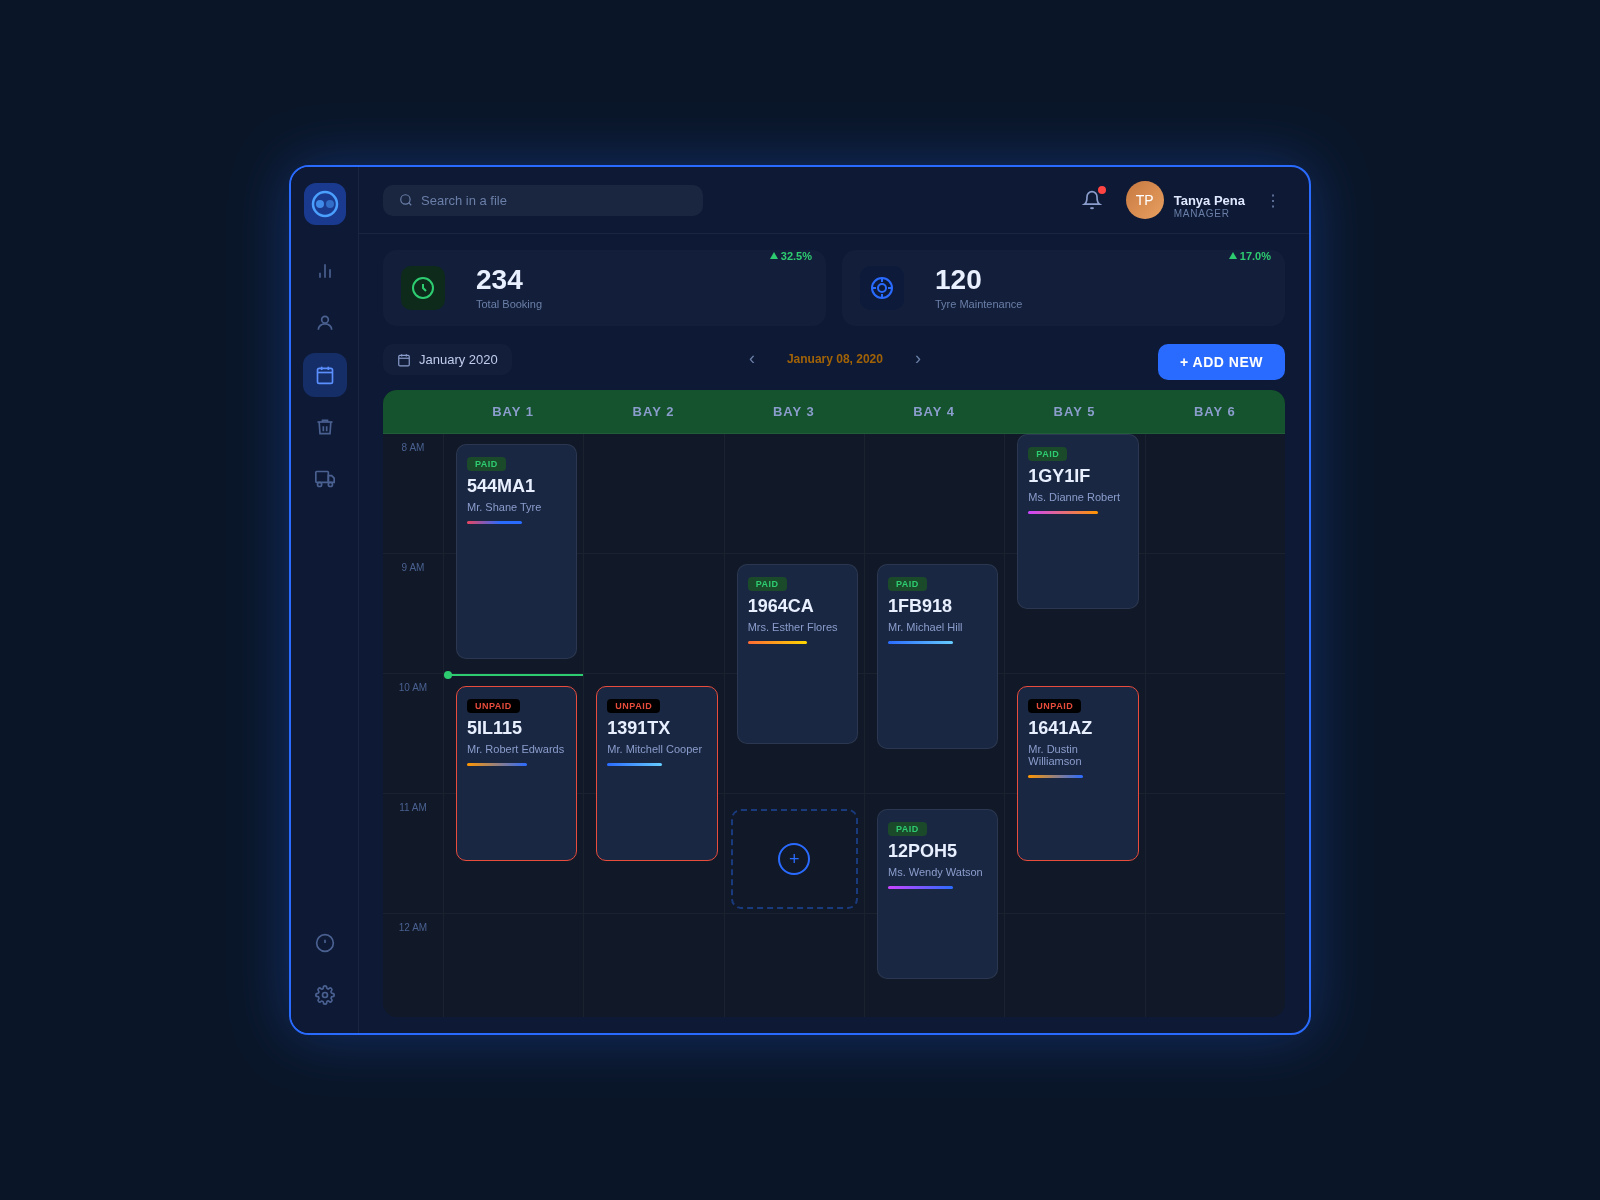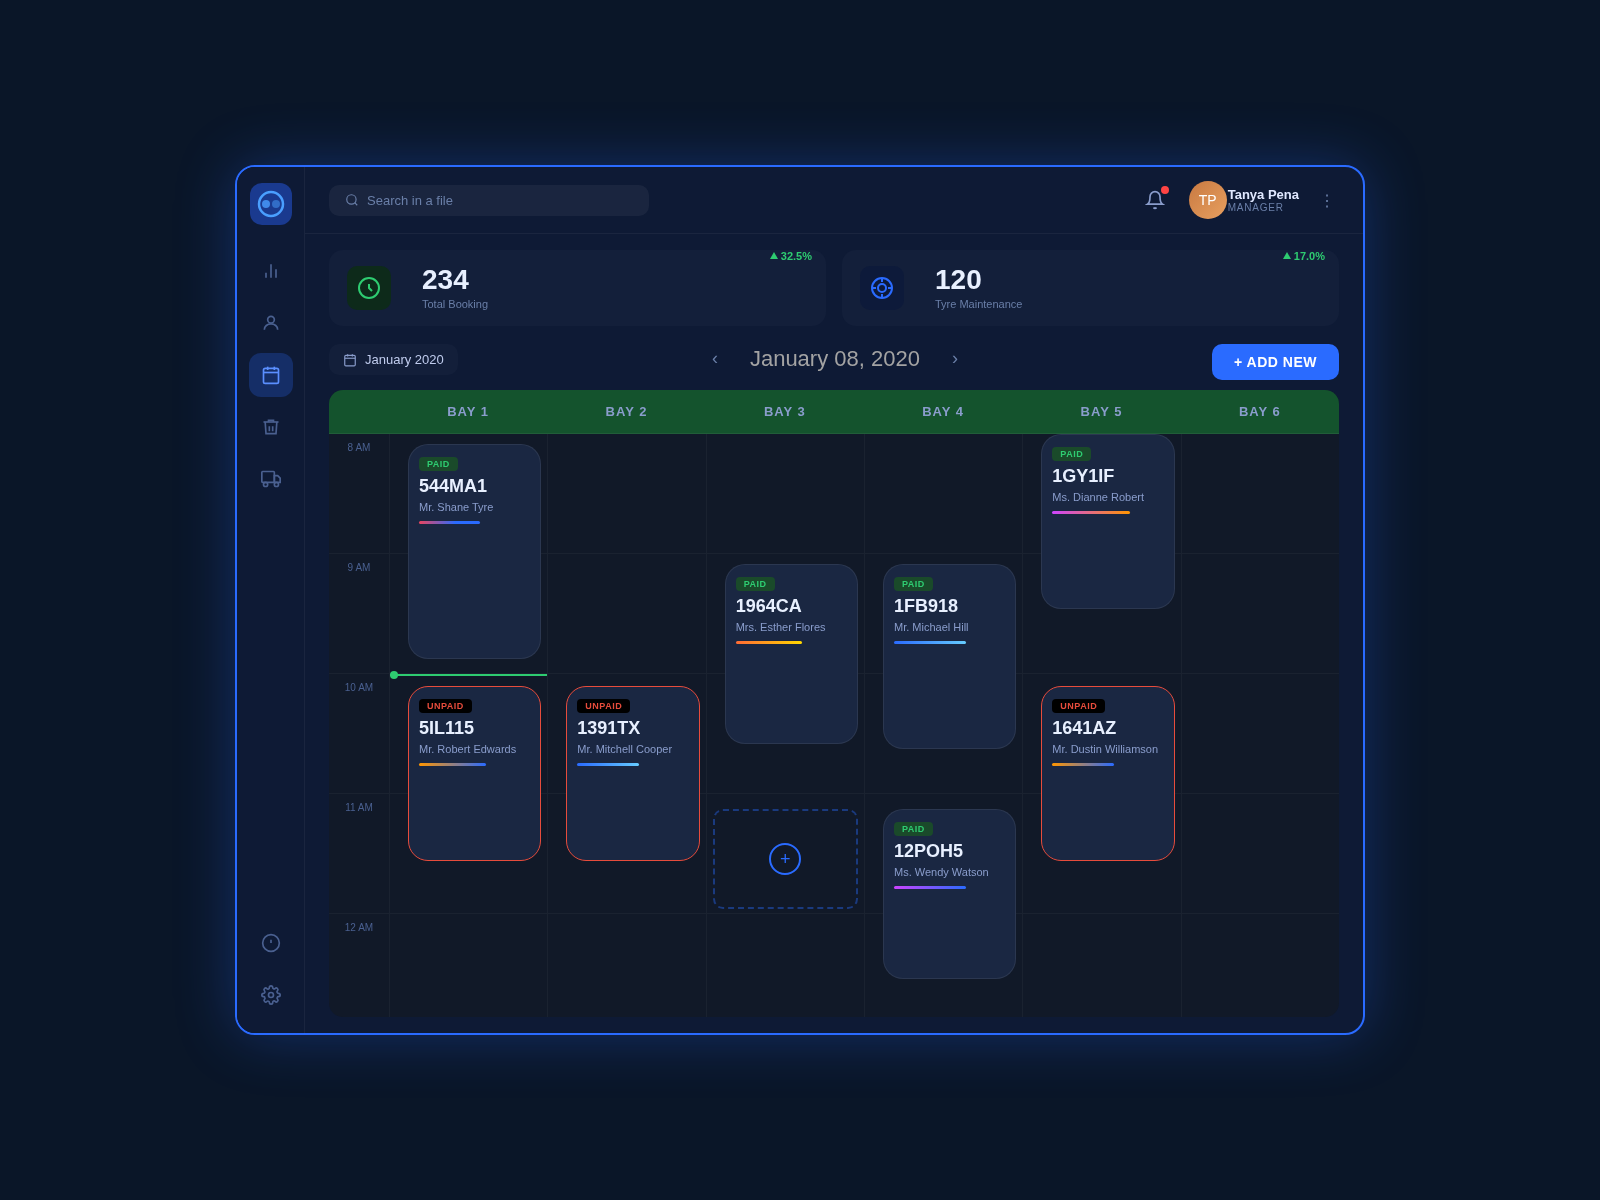--- a/index.html
+++ b/index.html
@@ -13,21 +13,21 @@
     }
     .outer-bg {
       width: 1600px;
       height: 1200px;
       background: #0a1628;
       display: flex;
       justify-content: center;
       align-items: center;
     }
     .app-window {
-      width: 1130px;
+      width: 1022px;
       height: 870px;
       background: #0e1a35;
       border-radius: 20px;
       border: 2px solid #2a6bff;
       display: flex;
       overflow: hidden;
       box-shadow: 0 0 60px rgba(42,107,255,0.3);
     }
     
     .sidebar {
@@ -125,22 +125,22 @@
       position: absolute;
       top: 4px;
       right: 4px;
       width: 8px;
       height: 8px;
       background: #ff4444;
       border-radius: 50%;
     }
     .user-info {
       display: flex;
-      align-items: center;
-      gap: 1px;
+      align-items: flex-end;
+      gap: 10px;
       cursor: pointer;
     }
     .avatar {
       width: 38px;
       height: 38px;
       border-radius: 50%;
       background: linear-gradient(135deg, #c87941, #e8a060);
       display: flex;
       align-items: center;
       justify-content: center;
@@ -226,23 +226,23 @@
       flex: 1;
       justify-content: center;
     }
     .date-nav-btn {
       color: #6a7fa8;
       cursor: pointer;
       font-size: 18px;
       padding: 4px 8px;
     }
     .current-date {
-      color: #a3a3a3;
-      font-size: 22px;
-      font-weight: 400;
+      color: #a16207;
+      font-size: 12px;
+      font-weight: 700;
     }
     .add-new-btn {
       display: flex;
       align-items: center;
       gap: 6px;
       background: #2a6bff;
       color: white;
       border: none;
       border-radius: 10px;
       padding: 10px 22px;
@@ -303,23 +303,23 @@
       border-left: 1px solid rgba(255,255,255,0.04);
       position: relative;
     }
     .bay-grid-slot {
       height: 120px;
       border-bottom: 1px solid rgba(255,255,255,0.04);
       position: relative;
     }
     .booking-card {
       position: absolute;
-      left: 18px;
+      left: 12px;
       right: 6px;
-      border-radius: 20px;
+      border-radius: 10px;
       padding: 8px 10px;
       background: #1a2742;
       border: 1px solid rgba(255,255,255,0.08);
       cursor: pointer;
       overflow: hidden;
     }
     .booking-status {
       display: inline-block;
       font-size: 9px;
       font-weight: 700;

